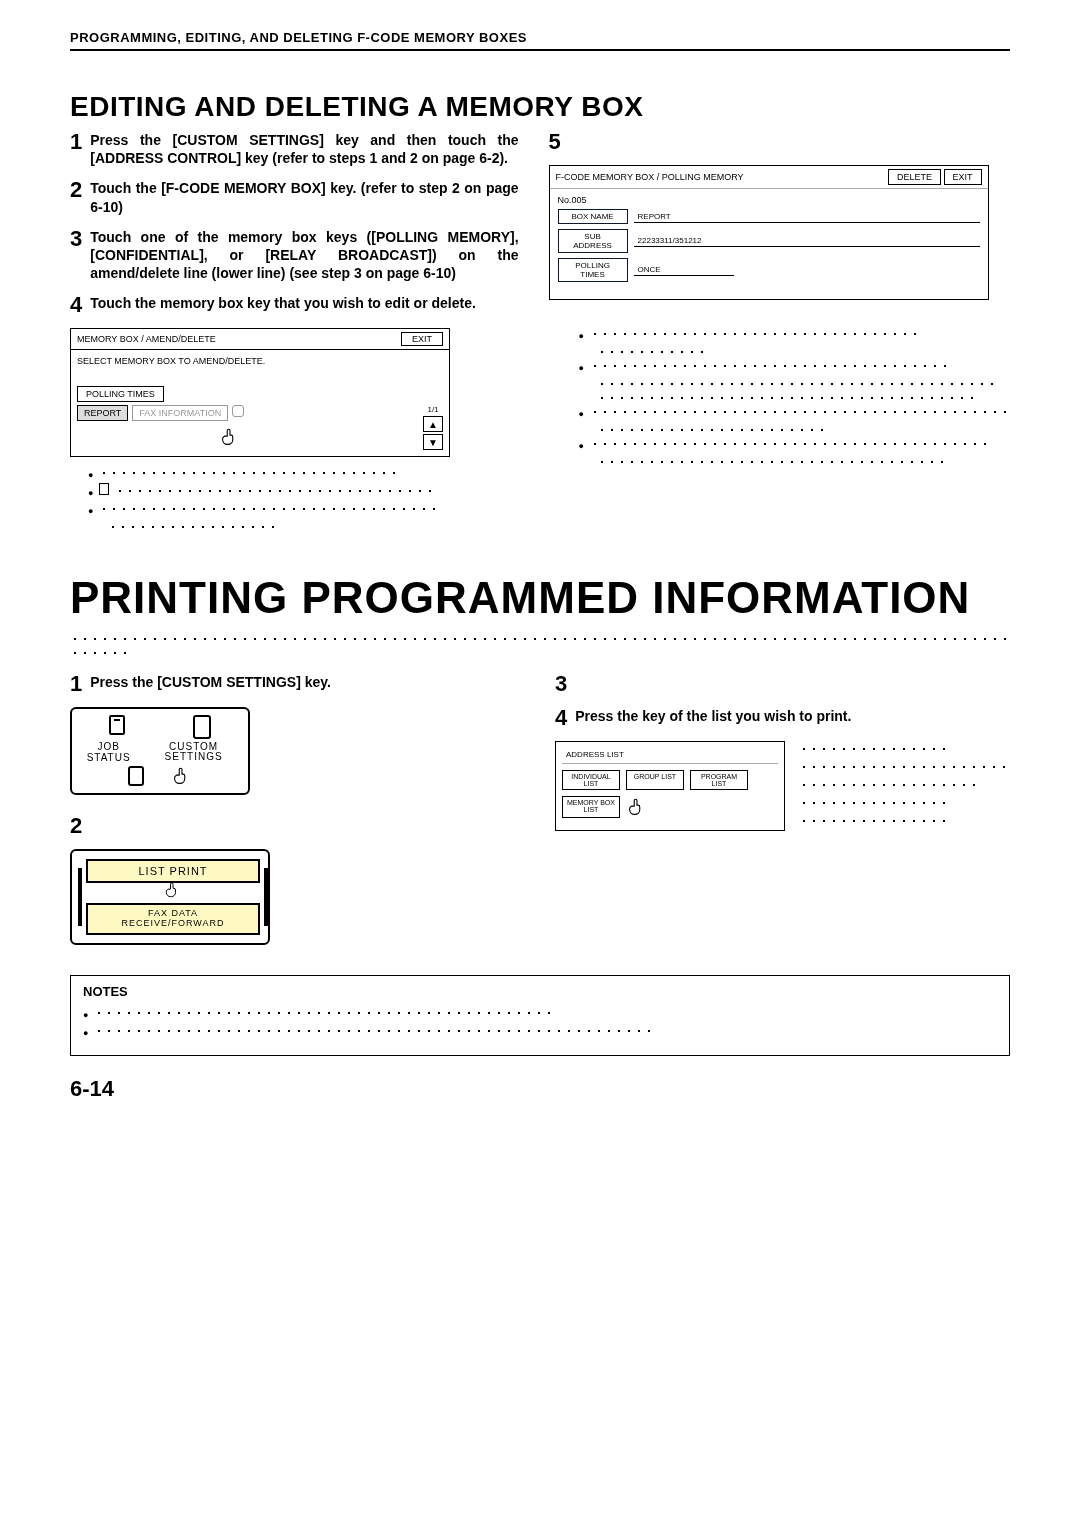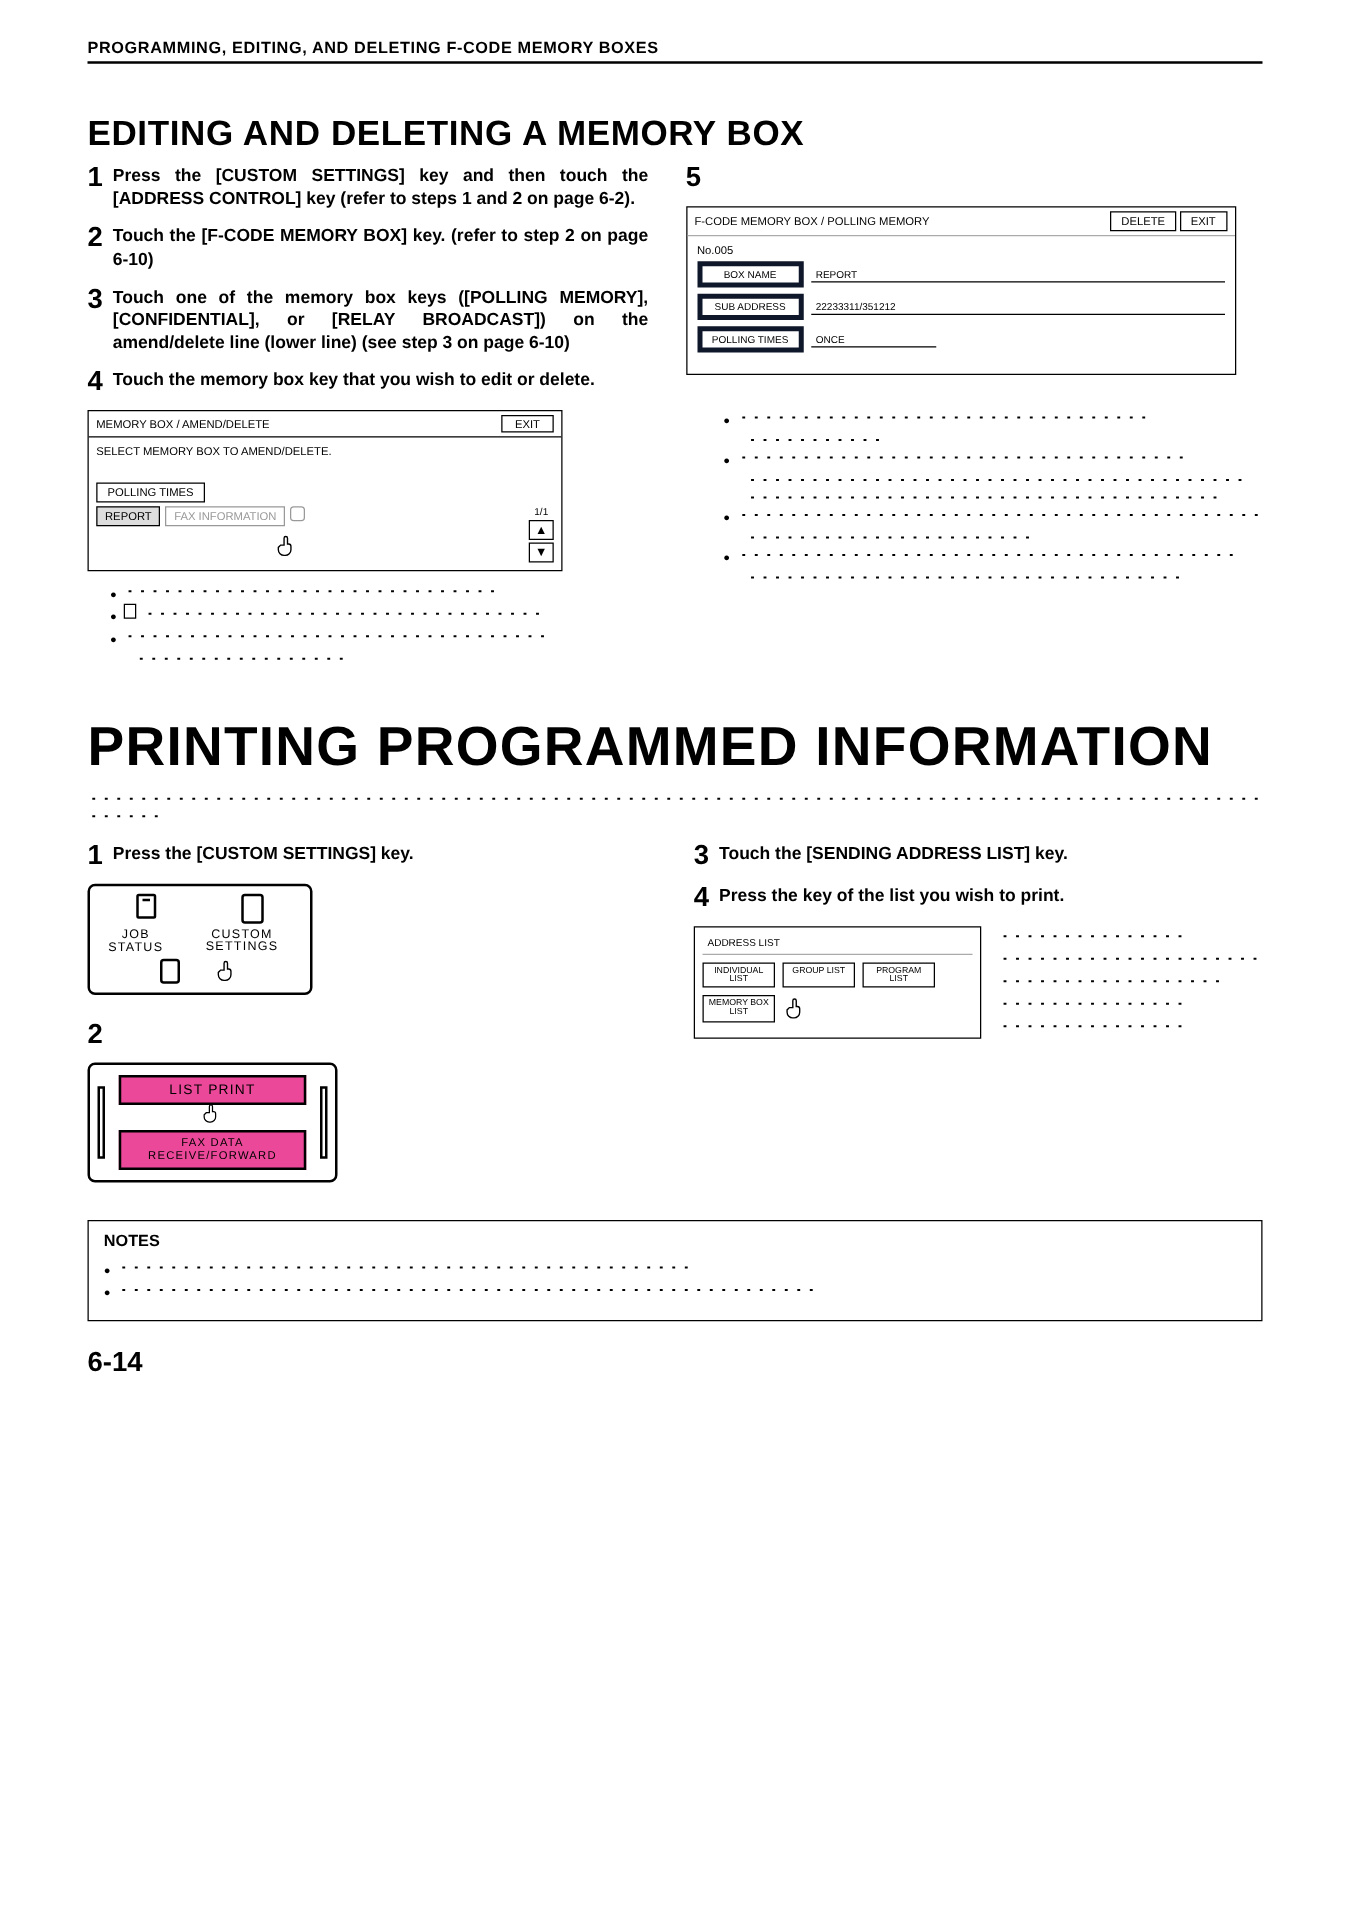--- a/index.html
+++ b/index.html
@@ -69,21 +69,21 @@
   .hand svg { width:100%; height:100%; }
   .arrow-btn { border:1px solid #000; width:20px; height:16px; display:flex; align-items:center; justify-content:center; font-size:10px; margin:2px 0; }
 
   
   .panel { border:2px solid #000; border-radius:6px; width:180px; padding:6px; text-align:center; font-size:11px; }
   .panel .row { display:flex; justify-content:space-around; align-items:center; gap:6px; }
   .panel .label { font-size:11px; letter-spacing:1px; }
   .sq { width:18px; height:24px; border:2px solid #000; border-radius:3px; display:inline-block; }
 
   .list-panel { border:2px solid #000; border-radius:6px; width:200px; padding:6px; text-align:center; font-size:12px; }
-  .list-panel .bigkey { border:2px solid #000; padding:4px 8px; margin:2px auto; font-size:11px; letter-spacing:1px; width:150px; background:#ec4899; }
+  .list-panel .bigkey { border:2px solid #000; padding:4px 8px; margin:2px auto; font-size:11px; letter-spacing:1px; width:174px; background:#fef9c3; }
 
   .rounded-fig { border:2px solid #000; border-radius:12px; padding:12px 16px; width:230px; font-size:10px; }
 
   .addr-fig { border:1.5px solid #000; width:230px; padding:6px; font-size:8px; }
   .addr-fig .top { border-bottom:1px solid #aaa; padding:2px 4px 4px 4px; }
   .addr-fig .keys { display:flex; gap:6px; margin-top:6px; }
   .addr-fig .k { border:1px solid #000; padding:2px 4px; font-size:7px; text-align:center; width:58px; }
 
   .sidedots { display:flex; gap:14px; margin-top:4px; }
   .sidedots .col-dots { flex:1; }
@@ -92,21 +92,21 @@
   .notes-box { border:1.5px solid #000; margin-top:30px; padding:8px 12px 14px 12px; }
   .notes-box .title { font-weight:bold; font-size:13px; margin-bottom:6px; }
 
   .page { font-size:22px; font-weight:bold; margin-top:20px; }
 
   
   .form-fig { border:1px solid #000; width:440px; font-size:9px; }
   .form-fig .hdr { display:flex; justify-content:space-between; padding:3px 6px; border-bottom:1px solid #aaa; align-items:center; }
   .form-fig .content { padding:6px 8px 12px 8px; }
   .form-fig .field { display:flex; align-items:center; gap:6px; margin-bottom:5px; }
-  .field-label { border:4px solid #0f172a; padding:2px 6px; width:85px; text-align:center; font-size:8px; }
+  .field-label { border:1px solid #0f172a; padding:2px 6px; width:70px; text-align:center; font-size:8px; }
   .field-val { border-bottom:1px solid #000; flex:1; padding:1px 4px; font-size:8px; }
 
   .fig4 { width:380px; }
 </style>
 </head>
 <body>
 
 <div class="header-bar">PROGRAMMING, EDITING, AND DELETING F-CODE MEMORY BOXES</div>
 
 <h1 class="section">EDITING AND DELETING A MEMORY BOX</h1>
@@ -311,21 +311,20 @@
           <div class="bigkey" style="font-size:9px;line-height:1.1;">FAX DATA RECEIVE/FORWARD</div>
         </div>
         <div style="border:2px solid #000;width:6px;height:58px;"></div>
       </div>
     </div>
   </div>
 
   <div class="col">
     <div class="step">
       <div class="step-num">3</div>
-      <div class="step-text">Touch the [SENDING ADDRESS LIST] key.</div>
     </div>
 
 
     <div class="step">
       <div class="step-num">4</div>
       <div class="step-text">Press the key of the list you wish to print.</div>
     </div>
 
     <div class="sidedots">
       <div class="addr-fig">

